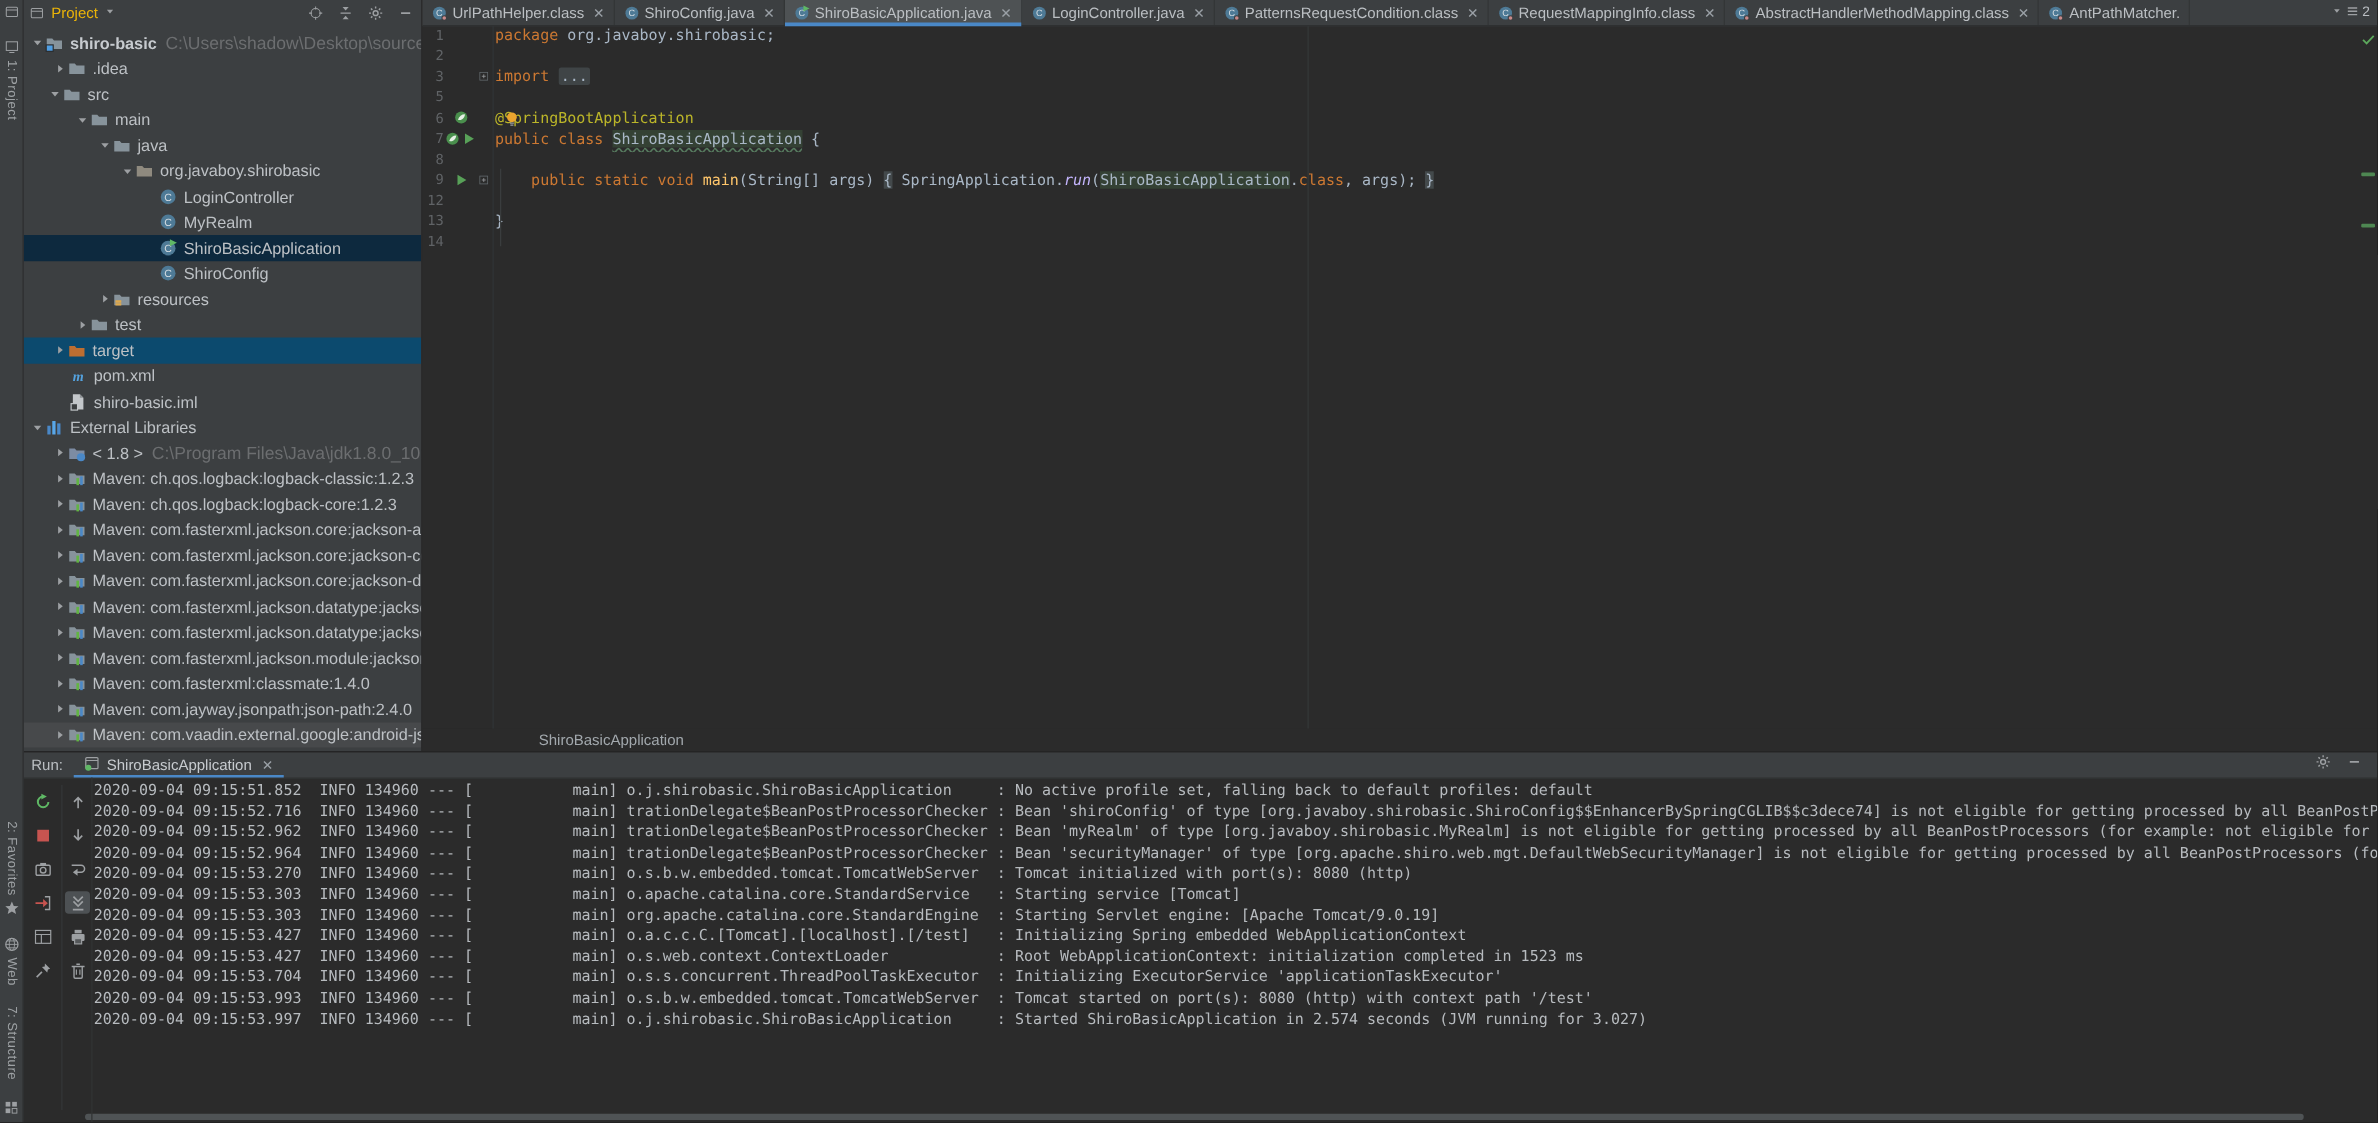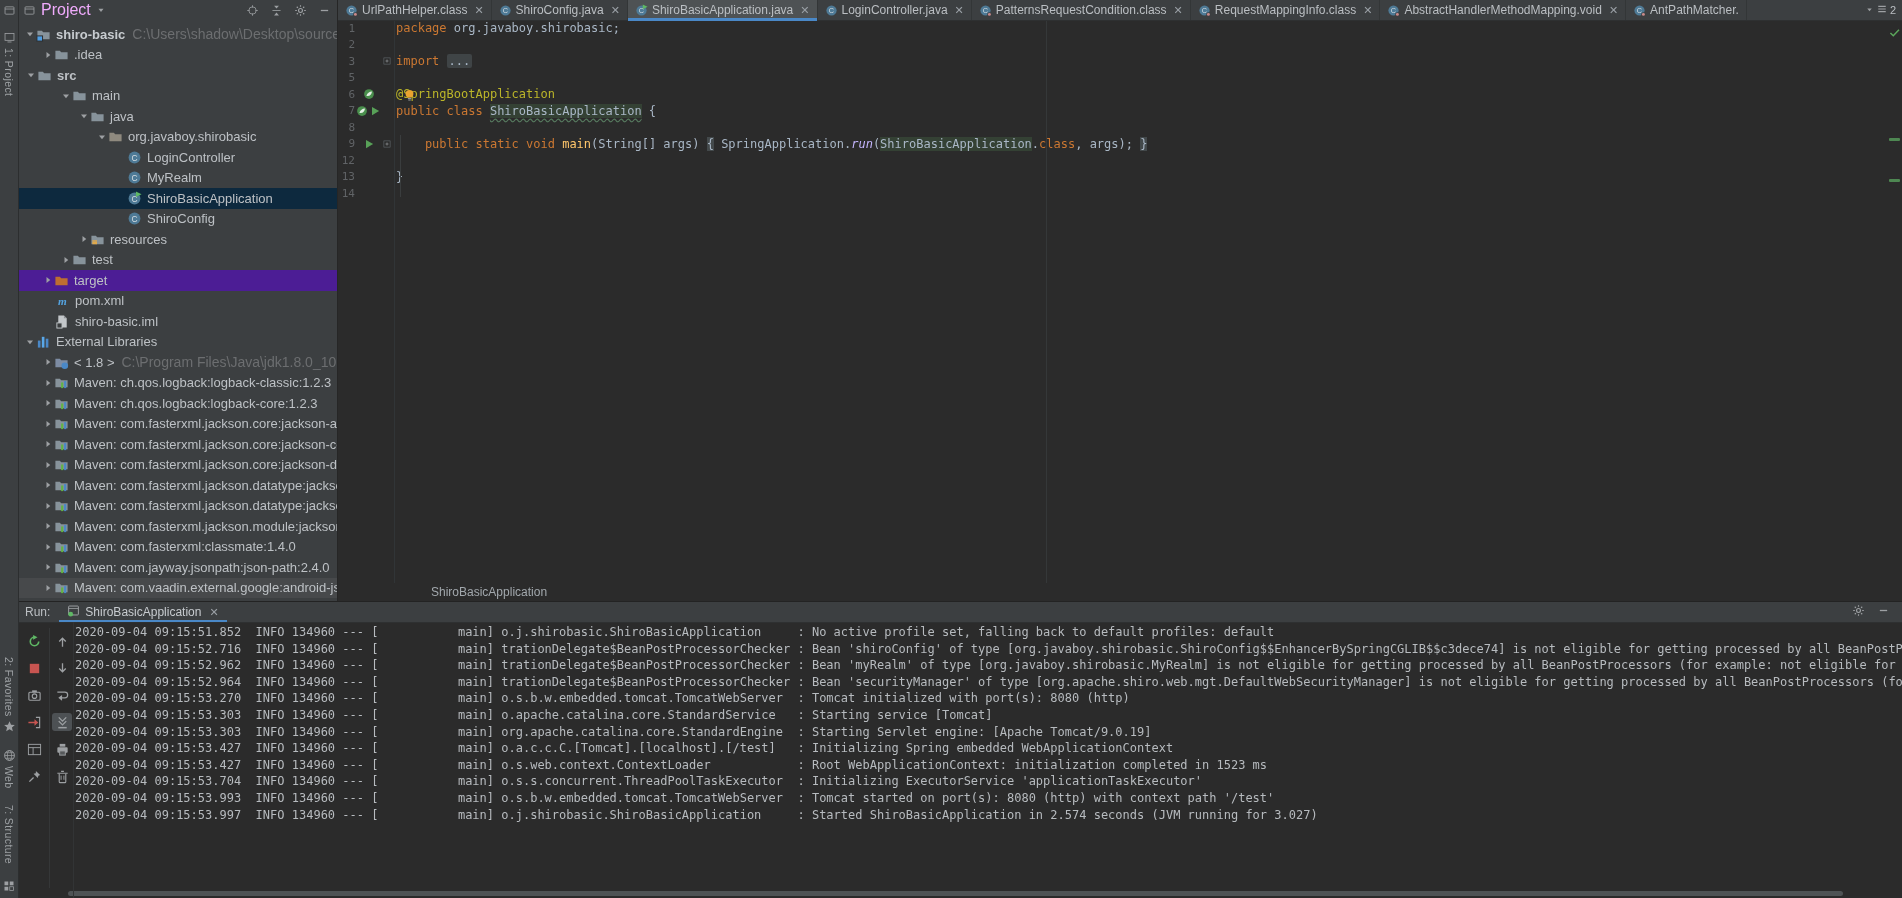--- a/index.html
+++ b/index.html
@@ -12,30 +12,30 @@
   #stripe{position:absolute;left:0;top:0;bottom:0;width:18px;background:#3c3f41;
           border-right:1px solid #2c2e2f;z-index:6;display:flex;flex-direction:column;align-items:center}
   .vtext{writing-mode:vertical-rl;font-size:10.5px;color:#9da1a4;letter-spacing:.4px;white-space:nowrap}
   .stripe-btn{display:flex;flex-direction:column;align-items:center;gap:4px;cursor:default}
   #stripe-bottom{position:absolute;bottom:6px;display:flex;flex-direction:column;align-items:center;gap:16px}
 
   
   #ppanel{position:absolute;left:18px;top:0;width:319px;height:601px;background:#3c3f41;
           border-right:1px solid #262626;overflow:hidden}
   .phead{height:20px;display:flex;align-items:center;gap:5px;padding:0 5px}
-  .phead .ptitle{font-size:16px;color:#f0abfc}
+  .phead .ptitle{font-size:12px;color:#eab308}
   .phead .spacer{flex:1}
   .phead .hicon{width:16px;height:16px;display:flex;align-items:center;justify-content:center}
   #tree{position:absolute;left:0;right:0;top:20px;bottom:0;overflow:hidden;padding-top:4px}
   .tree-row{height:20.5px;display:flex;align-items:center;font-size:13px;color:#bdc1c5;white-space:nowrap}
   .tree-row .lbl{margin-left:5px}
   .tree-row .lbl.bold{font-weight:bold;color:#c7cbcf}
   .tree-row .path{color:#6c6e70;margin-left:7px;font-size:14px}
   .tree-row.sel{background:#0d293e}
-  .tree-row.hl-warm{background:#4c1d95}
+  .tree-row.hl-warm{background:#0c4a6e}
   .tree-row.hl-gray{background:#47494b}
   .tspacer{width:13px;flex:none}
 
   
   #tabbar{position:absolute;left:338px;right:0;top:0;height:20px;background:#3c3f41;
           display:flex;align-items:stretch;border-bottom:1px solid #2e3031;z-index:4}
   .tab{display:flex;align-items:center;gap:4px;padding:0 7px;font-size:12px;color:#bbbfc3;
        border-right:1px solid #333637;position:relative;white-space:nowrap}
   .tab.active{background:#4e5254}
   .tab.active::after{content:'';position:absolute;left:0;right:0;bottom:-1px;height:3px;background:#4a88c7}
@@ -221,21 +221,21 @@
               <polygon points="6,4 11,8 6,12" fill="#9da0a3"></polygon>
             </svg>
           </span>
           <span class="icon" style="height: 15px; width: 15px;">
             <svg viewBox="0 0 16 16">
               <path d="M1.5 4h4.7l1.5 1.7h6.8V13H1.5z" fill="#87939b"></path>
             </svg>
           </span>
           <span class="lbl">.idea</span>
         </div>
-        <div class="tree-row" style="padding-left: 7px; font-weight: bold;">
+        <div class="tree-row" style="padding-left: 20px;">
           <span class="icon" style="height: 12px; width: 12px;">
             <svg viewBox="0 0 16 16">
               <polygon points="4,6 12,6 8,11" fill="#9da0a3"></polygon>
             </svg>
           </span>
           <span class="icon" style="height: 15px; width: 15px;">
             <svg viewBox="0 0 16 16">
               <path d="M1.5 4h4.7l1.5 1.7h6.8V13H1.5z" fill="#87939b"></path>
             </svg>
           </span>
@@ -650,21 +650,21 @@
         </div>
         <div class="tab">
           <span class="icon" style="height: 13px; width: 13px;">
             <svg viewBox="0 0 16 16">
               <circle cx="8" cy="8" r="6.3" fill="#4e7a96"></circle>
               <text x="8" y="11.2" text-anchor="middle" font-size="9" font-family="Liberation Sans,sans-serif" fill="#d6dde2">C</text>
               <circle cx="12.8" cy="12.8" r="2.8" fill="#3c3f41"></circle>
               <circle cx="12.8" cy="12.8" r="1.8" fill="#c98a8a"></circle>
             </svg>
           </span>
-          <span>AbstractHandlerMethodMapping.void</span>
+          <span>AbstractHandlerMethodMapping.class</span>
           <span class="x">✕</span>
         </div>
         <div class="tab">
           <span class="icon" style="height: 13px; width: 13px;">
             <svg viewBox="0 0 16 16">
               <circle cx="8" cy="8" r="6.3" fill="#4e7a96"></circle>
               <text x="8" y="11.2" text-anchor="middle" font-size="9" font-family="Liberation Sans,sans-serif" fill="#d6dde2">C</text>
               <circle cx="12.8" cy="12.8" r="2.8" fill="#3c3f41"></circle>
               <circle cx="12.8" cy="12.8" r="1.8" fill="#c98a8a"></circle>
             </svg>

